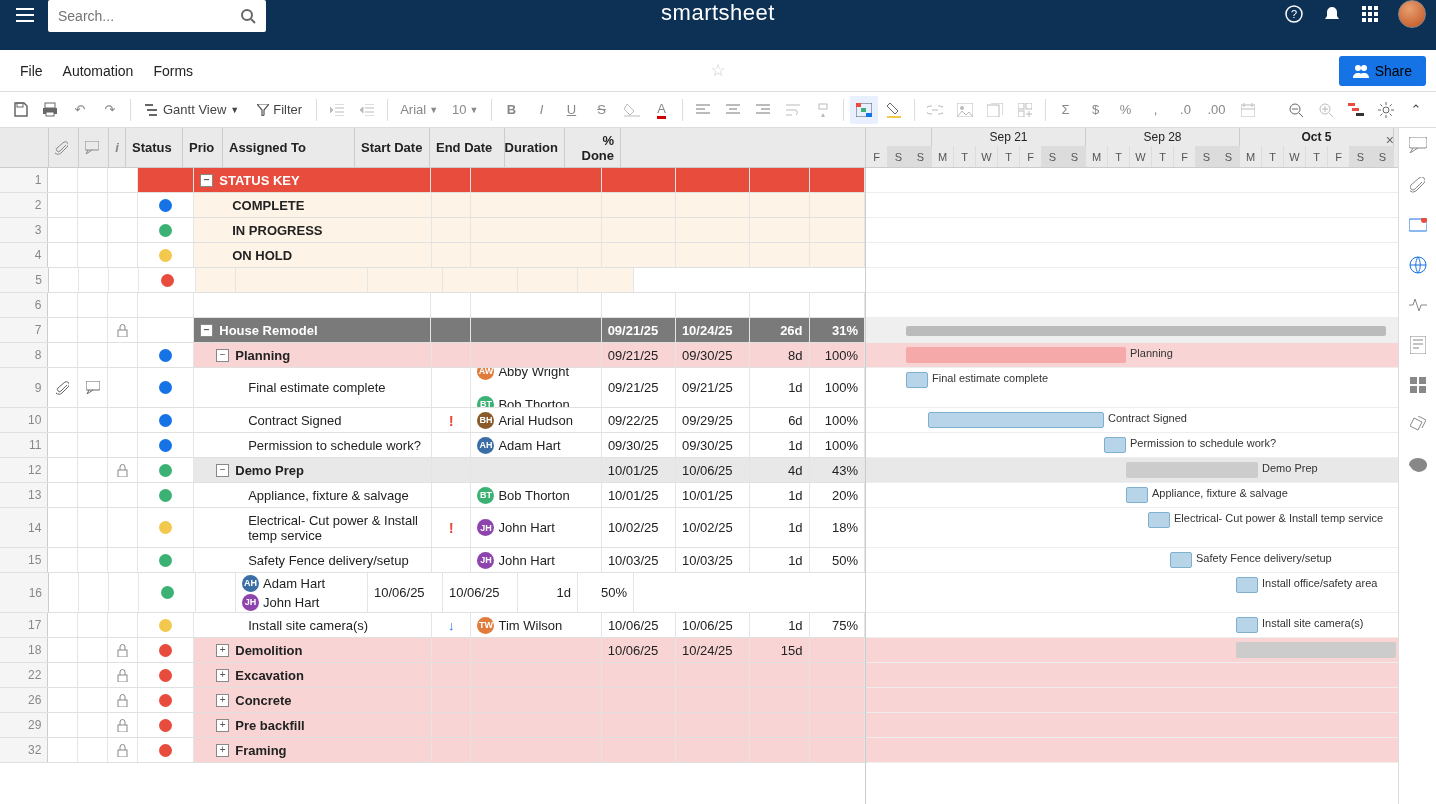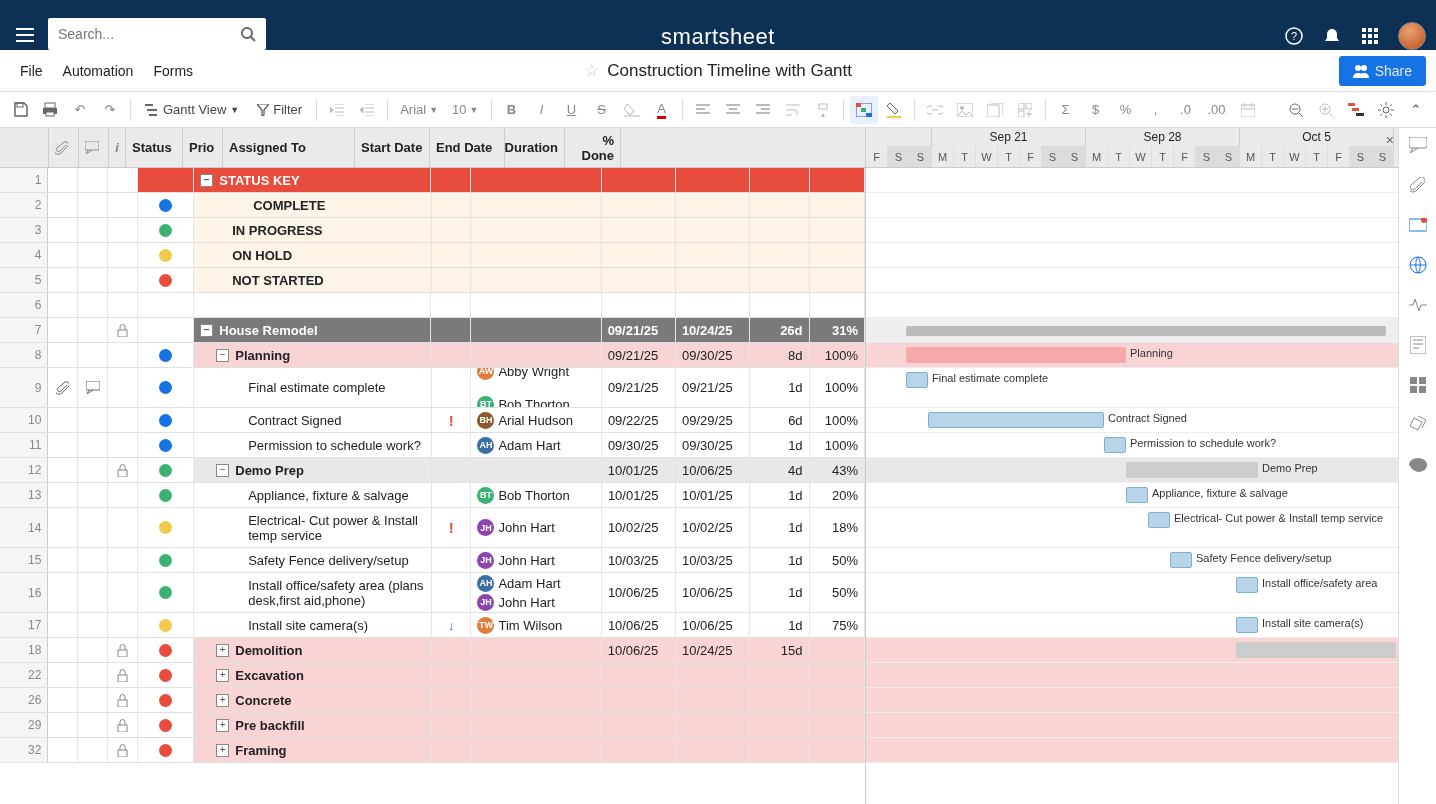--- a/index.html
+++ b/index.html
@@ -1,34 +1,34 @@
 <!DOCTYPE html>
 <html><head>
 <meta charset="utf-8">
 <style>
 * { margin:0; padding:0; box-sizing:border-box; font-family:Arial, sans-serif; }
 body { background:#fff; font-size:13px; color:#222; overflow:hidden; width:1436px; height:804px; }
 
 
-.topbar { height:50px; background:#0d3055; display:flex; align-items:flex-end; padding:0 10px; color:#fff; }
+.topbar { height:50px; background:#0d3055; display:flex; align-items:flex-start; padding:0 10px; color:#fff; }
 .hamburger { width:30px; height:30px; display:flex; align-items:center; justify-content:center; cursor:pointer; }
 .search-box { margin-left:8px; width:218px; height:32px; background:#fff; border-radius:2px; display:flex; align-items:center; padding:0 10px; }
 .search-box input { flex:1; border:none; outline:none; font-size:14px; }
 .search-box .mag { color:#666; }
 .brand { position:absolute; left:50%; transform:translateX(-50%); font-size:22px; font-weight:400; letter-spacing:0.5px; }
 .topbar-right { margin-left:auto; display:flex; align-items:center; gap:18px; }
 .top-icon { width:20px; height:20px; display:flex; align-items:center; justify-content:center; cursor:pointer; }
 .avatar { width:28px; height:28px; border-radius:50%; background:radial-gradient(circle at 40% 30%, #e8a070, #c05020); border:1px solid #888; }
 
 
 .menubar { height:42px; background:#fff; border-bottom:1px solid #ddd; display:flex; align-items:center; padding:0 10px; position:relative; }
 .menubar .menu-item { padding:0 10px; cursor:pointer; font-size:14px; }
 .title-wrap { position:absolute; left:50%; transform:translateX(-50%); display:flex; align-items:center; gap:8px; font-size:17px; }
 .star { color:#ccc; }
-.share-btn { margin-left:auto; background:#1573e6; color:#e5e5e5; padding:7px 14px; border-radius:3px; display:flex; align-items:center; gap:6px; cursor:pointer; font-size:14px; }
+.share-btn { margin-left:auto; background:#1573e6; color:#000000; padding:7px 14px; border-radius:3px; display:flex; align-items:center; gap:6px; cursor:pointer; font-size:14px; }
 
 
 .toolbar { height:36px; border-bottom:1px solid #ddd; display:flex; align-items:center; padding:0 6px; gap:2px; }
 .tb { height:28px; min-width:28px; padding:0 6px; display:flex; align-items:center; justify-content:center; color:#888; cursor:pointer; border-radius:2px; font-size:13px; }
 .tb.dark { color:#444; }
 .tb.active { background:#e8f0ff; }
 .tb-sep { width:1px; height:22px; background:#ddd; margin:0 4px; }
 .view-sel { display:flex; align-items:center; gap:4px; color:#444; padding:0 8px; }
 .filter-btn { display:flex; align-items:center; gap:4px; color:#444; padding:0 8px; }
 .toolbar-right { margin-left:auto; display:flex; align-items:center; gap:2px; }
@@ -149,21 +149,20 @@
 </div>
 
 <div class="menubar">
   <div id="menus" style="display:flex;">
       <div class="menu-item">File</div>
       <div class="menu-item">Automation</div>
       <div class="menu-item">Forms</div>
     </div>
   <div class="title-wrap">
     <span class="star">☆</span>
-    <span>Construction Timeline with Gantt</span>
   </div>
   <div class="share-btn">
     <svg width="16" height="14" viewBox="0 0 16 14">
         <circle cx="5" cy="4" r="3" fill="#fff"></circle>
         <circle cx="11" cy="4" r="3" fill="#fff"></circle>
         <path d="M0 14c0-3 2-5 5-5s5 2 5 5M6 14c0-3 2-5 5-5s5 2 5 5" fill="#fff"></path>
       </svg>
     <span>Share</span>
   </div>
 </div>
@@ -398,21 +397,21 @@
           <div class="cell col-done right bg-red"></div>
         </div>
         <div class="row">
           <div class="rownum">2</div>
           <div class="cell col-attach lock-cell"></div>
           <div class="cell col-comment lock-cell"></div>
           <div class="cell col-info lock-cell"></div>
           <div class="cell col-status ">
             <div class="status-dot" style="background: rgb(21, 115, 230);"></div>
           </div>
-          <div class="cell col-task bg-cream" style="padding-left: 59px;">
+          <div class="cell col-task bg-cream" style="padding-left: 38px;">
             <span style="font-weight: bold;">COMPLETE</span>
           </div>
           <div class="cell col-prio bg-cream" style="justify-content: center;"></div>
           <div class="cell col-assigned bg-cream" style="flex-direction: column; align-items: flex-start; justify-content: center; gap: 2px;"></div>
           <div class="cell col-start bg-cream"></div>
           <div class="cell col-end bg-cream"></div>
           <div class="cell col-duration right bg-cream"></div>
           <div class="cell col-done right bg-cream"></div>
         </div>
         <div class="row">
@@ -451,23 +450,20 @@
           <div class="cell col-duration right bg-cream"></div>
           <div class="cell col-done right bg-cream"></div>
         </div>
         <div class="row">
           <div class="rownum">5</div>
           <div class="cell col-attach lock-cell"></div>
           <div class="cell col-comment lock-cell"></div>
           <div class="cell col-info lock-cell"></div>
           <div class="cell col-status ">
             <div class="status-dot" style="background: rgb(232, 76, 61);"></div>
-          </div>
-          <div class="cell col-task bg-cream" style="padding-left: 38px;">
-            <span style="font-weight: bold;">NOT STARTED</span>
           </div>
           <div class="cell col-prio bg-cream" style="justify-content: center;"></div>
           <div class="cell col-assigned bg-cream" style="flex-direction: column; align-items: flex-start; justify-content: center; gap: 2px;"></div>
           <div class="cell col-start bg-cream"></div>
           <div class="cell col-end bg-cream"></div>
           <div class="cell col-duration right bg-cream"></div>
           <div class="cell col-done right bg-cream"></div>
         </div>
         <div class="row">
           <div class="rownum">6</div>
@@ -704,23 +700,20 @@
           <div class="cell col-done right ">50%</div>
         </div>
         <div class="row tall">
           <div class="rownum">16</div>
           <div class="cell col-attach lock-cell"></div>
           <div class="cell col-comment lock-cell"></div>
           <div class="cell col-info lock-cell"></div>
           <div class="cell col-status ">
             <div class="status-dot" style="background: rgb(59, 178, 115);"></div>
           </div>
-          <div class="cell col-task " style="padding-left: 54px;">
-            <span>Install office/safety area (plans desk,first aid,phone)</span>
-          </div>
           <div class="cell col-prio " style="justify-content: center;"></div>
           <div class="cell col-assigned " style="flex-direction: column; align-items: flex-start; justify-content: center; gap: 2px;">
             <div class="assignee">
               <div class="ava" style="background: rgb(58, 110, 165);">AH</div>
               <span>Adam Hart</span>
             </div>
             <div class="assignee">
               <div class="ava" style="background: rgb(142, 68, 173);">JH</div>
               <span>John Hart</span>
             </div>
@@ -878,21 +871,21 @@
       </div>
   </div>
 
   <div class="gantt-side">
     <span class="close-x">×</span>
     <div class="gantt-head">
       <div class="gantt-weeks" id="gantt-weeks">
           <div class="gweek" style="width: 66px;"></div>
           <div class="gweek" style="width: 154px;">Sep 21</div>
           <div class="gweek" style="width: 154px;">Sep 28</div>
-          <div class="gweek" style="width: 154px;">Oct 5</div>
+          <div class="gweek" style="width: 154px; font-weight: bold;">Oct 5</div>
         </div>
       <div class="gantt-days" id="gantt-days">
           <div class="gday">F</div>
           <div class="gday wk">S</div>
           <div class="gday wk">S</div>
           <div class="gday">M</div>
           <div class="gday">T</div>
           <div class="gday">W</div>
           <div class="gday">T</div>
           <div class="gday">F</div>

